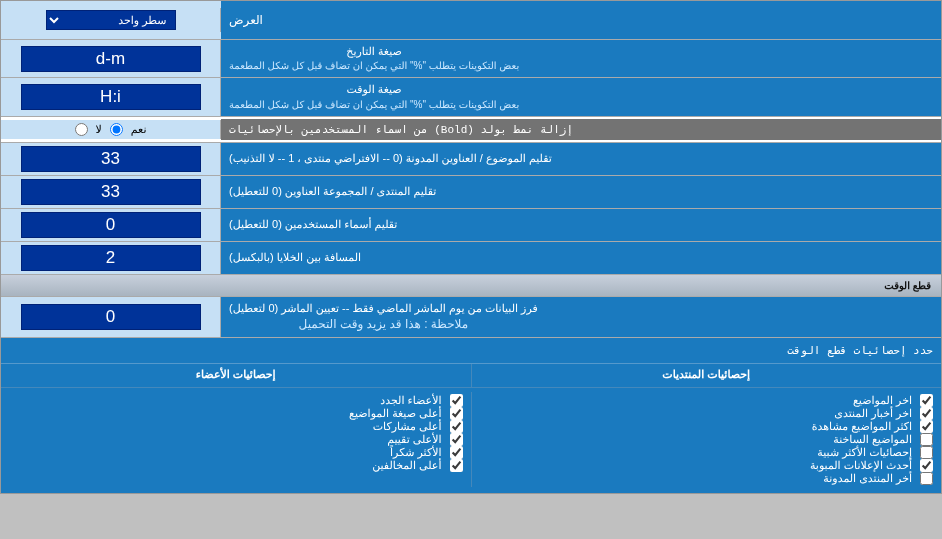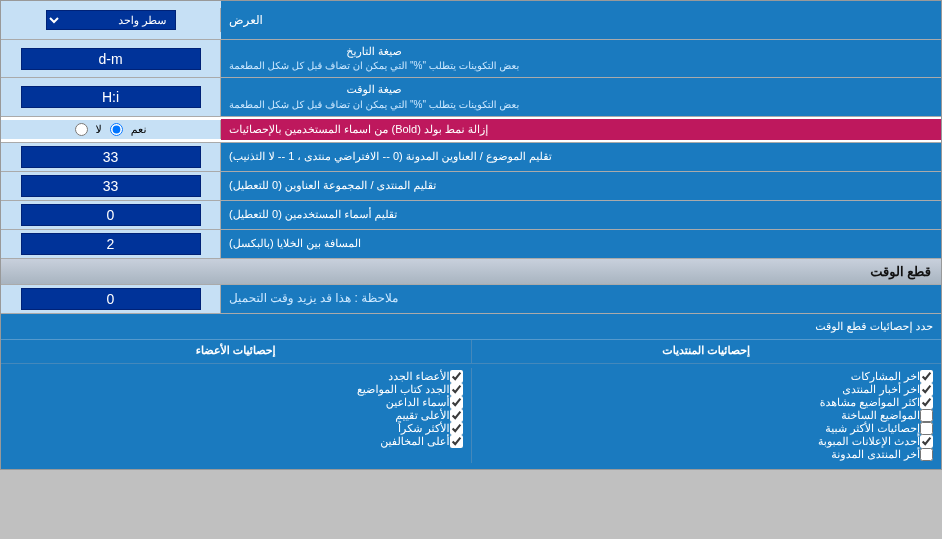--- a/index.html
+++ b/index.html
@@ -41,21 +41,21 @@
       align-items: center;
       justify-content: center;
       padding: 3px 6px;
       border-right: 1px solid #aaa;
     }
     .row-input input[type="text"] {
       background: #003399;
       color: #fff;
       border: 1px solid #002277;
       padding: 2px 6px;
-      font-size: 14px;
+      font-size: 17px;
       width: 180px;
       text-align: center;
       direction: ltr;
     }
     
     .top-row {
       display: flex;
       align-items: center;
       border-bottom: 1px solid #aaa;
       min-height: 26px;
@@ -92,58 +92,59 @@
       direction: rtl;
     }
     
     .radio-row {
       display: flex;
       align-items: center;
       border-bottom: 1px solid #aaa;
       min-height: 26px;
     }
     .radio-label {
-      background: #be185d;
+      background: #737373;
       color: #fff;
       flex: 1;
       padding: 4px 8px;
       text-align: center;
       font-size: 11px;
       display: flex;
       align-items: center;
       justify-content: flex-end;
+      font-family: Liberation Mono, monospace;
     }
     .radio-cell {
       background: #c6e0f5;
       width: 220px;
       min-width: 220px;
       display: flex;
       align-items: center;
       justify-content: center;
       gap: 8px;
       padding: 3px 6px;
       border-right: 1px solid #aaa;
       direction: rtl;
       font-size: 11px;
     }
     .radio-cell label { color: #000; font-size: 11px; }
     
     .cut-section-header {
       background: linear-gradient(to bottom, #c8d0dc, #a8b4c0);
       padding: 5px 10px;
       font-weight: bold;
-      font-size: 13px;
+      font-size: 10px;
       color: #111;
       text-align: right;
       border-bottom: 1px solid #aaa;
     }
     .checkbox-item {
       display: flex;
       align-items: center;
-      gap: 0;
+      gap: 8px;
       direction: rtl;
       color: #fff;
       font-size: 11px;
     }
     .checkbox-item input[type="checkbox"] {
       accent-color: #fff;
       width: 13px;
       height: 13px;
     }
     
@@ -174,20 +175,21 @@
       background: #1a7abf;
       border-bottom: 1px solid #5599cc;
       min-height: 26px;
     }
     .cuttime-label-cell {
       flex: 1;
       color: #fff;
       font-size: 11px;
       padding: 4px 8px;
       text-align: right;
+      font-family: Liberation Mono, monospace;
     }
   </style>
 </head>
 <body>
 
 <div class="container">
 
   <div class="top-row">
     <div class="top-row-label">العرض</div>
     <div class="top-row-select">
@@ -259,20 +261,21 @@
     <div class="row-input">
       <input type="text" value="2" style="">
     </div>
   </div>
 
   <div class="cut-section-header">قطع الوقت</div>
 
   <div class="row">
     <div class="row-label">
       <div>
+        <div>فرز البيانات من يوم الماشر الماضي فقط -- تعيين الماشر (0 لتعطيل)</div>
         <div style="font-size:12px; color:#cce8ff;">ملاحظة : هذا قد يزيد وقت التحميل</div>
       </div>
     </div>
     <div class="row-input">
       <input type="text" value="0" style="">
     </div>
   </div>
 
   <div class="stats-full">
 
@@ -283,21 +286,21 @@
     <div class="stats-title-row">
       <div class="stats-title-cell">إحصائيات المنتديات</div>
       <div class="stats-title-cell">إحصائيات الأعضاء</div>
     </div>
 
     <div style="display:flex; background:#1a7abf; padding: 4px 0 6px 0;">
 
       <div style="flex:1; padding: 2px 8px; border-left: 1px solid #4488bb;">
         <div class="checkbox-item">
           <input type="checkbox" checked="" style="">
-          <label>اخر المشاركات</label>
+          <label>اخر المواضيع</label>
         </div>
         <div class="checkbox-item">
           <input type="checkbox" checked="" style="">
           <label>اخر أخبار المنتدى</label>
         </div>
         <div class="checkbox-item">
           <input type="checkbox" checked="" style="">
           <label>اكثر المواضيع مشاهدة</label>
         </div>
         <div class="checkbox-item">
@@ -318,25 +321,25 @@
         </div>
       </div>
 
       <div style="flex:1; padding: 2px 8px;">
         <div class="checkbox-item">
           <input type="checkbox" checked="" style="">
           <label>الأعضاء الجدد</label>
         </div>
         <div class="checkbox-item">
           <input type="checkbox" checked="" style="">
-          <label>الجدد كتاب المواضيع</label>
-        </div>
-        <div class="checkbox-item">
-          <input type="checkbox" checked="" style="">
-          <label>أسماء الداعين</label>
+          <label>أعلى صيغة المواضيع</label>
+        </div>
+        <div class="checkbox-item">
+          <input type="checkbox" checked="" style="">
+          <label>أعلى مشاركات</label>
         </div>
         <div class="checkbox-item">
           <input type="checkbox" checked="" style="">
           <label>الأعلى تقييم</label>
         </div>
         <div class="checkbox-item">
           <input type="checkbox" checked="" style="">
           <label>الأكثر شكراً</label>
         </div>
         <div class="checkbox-item">

